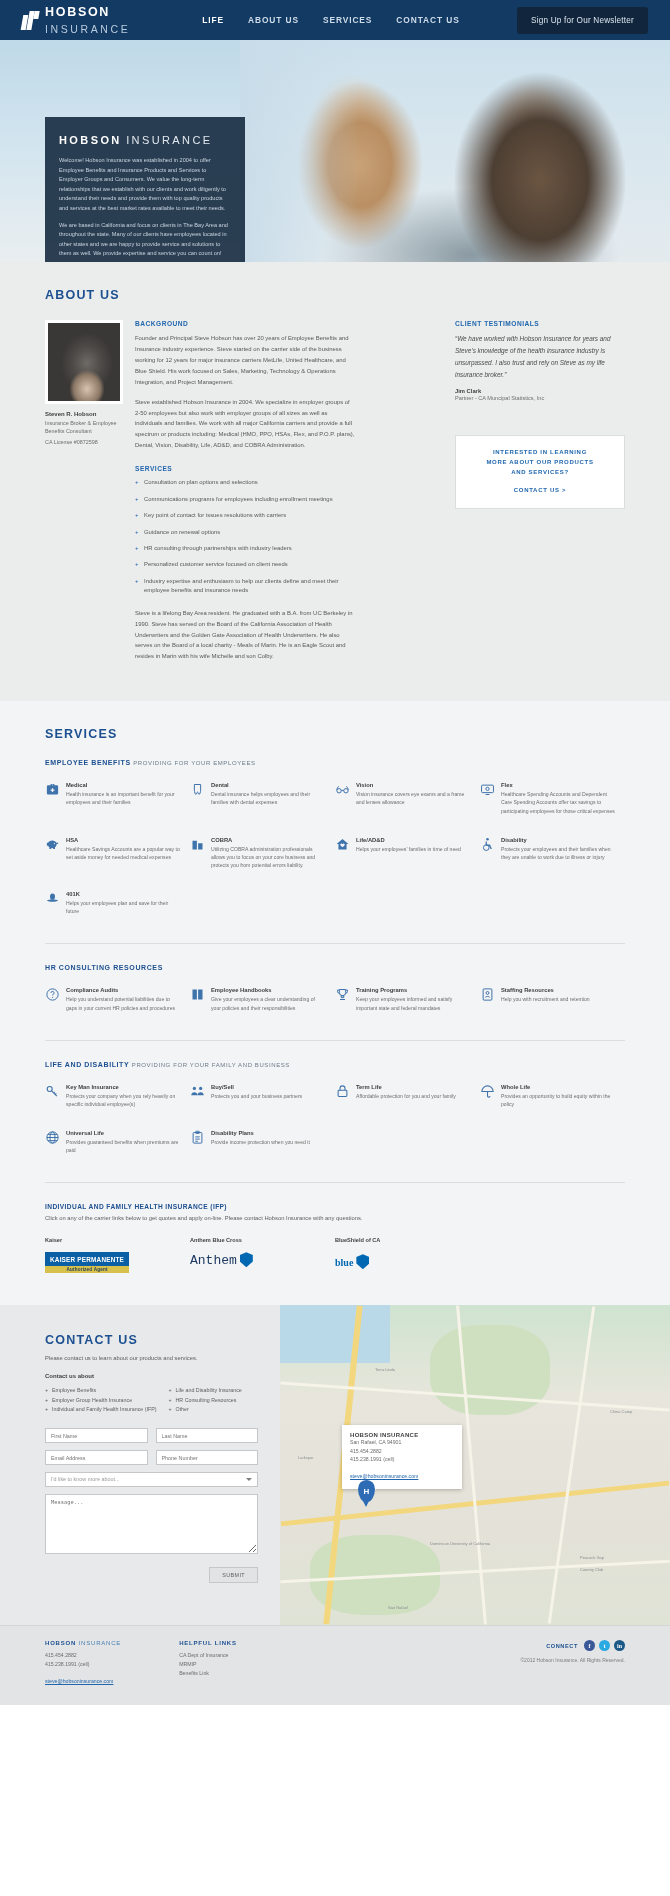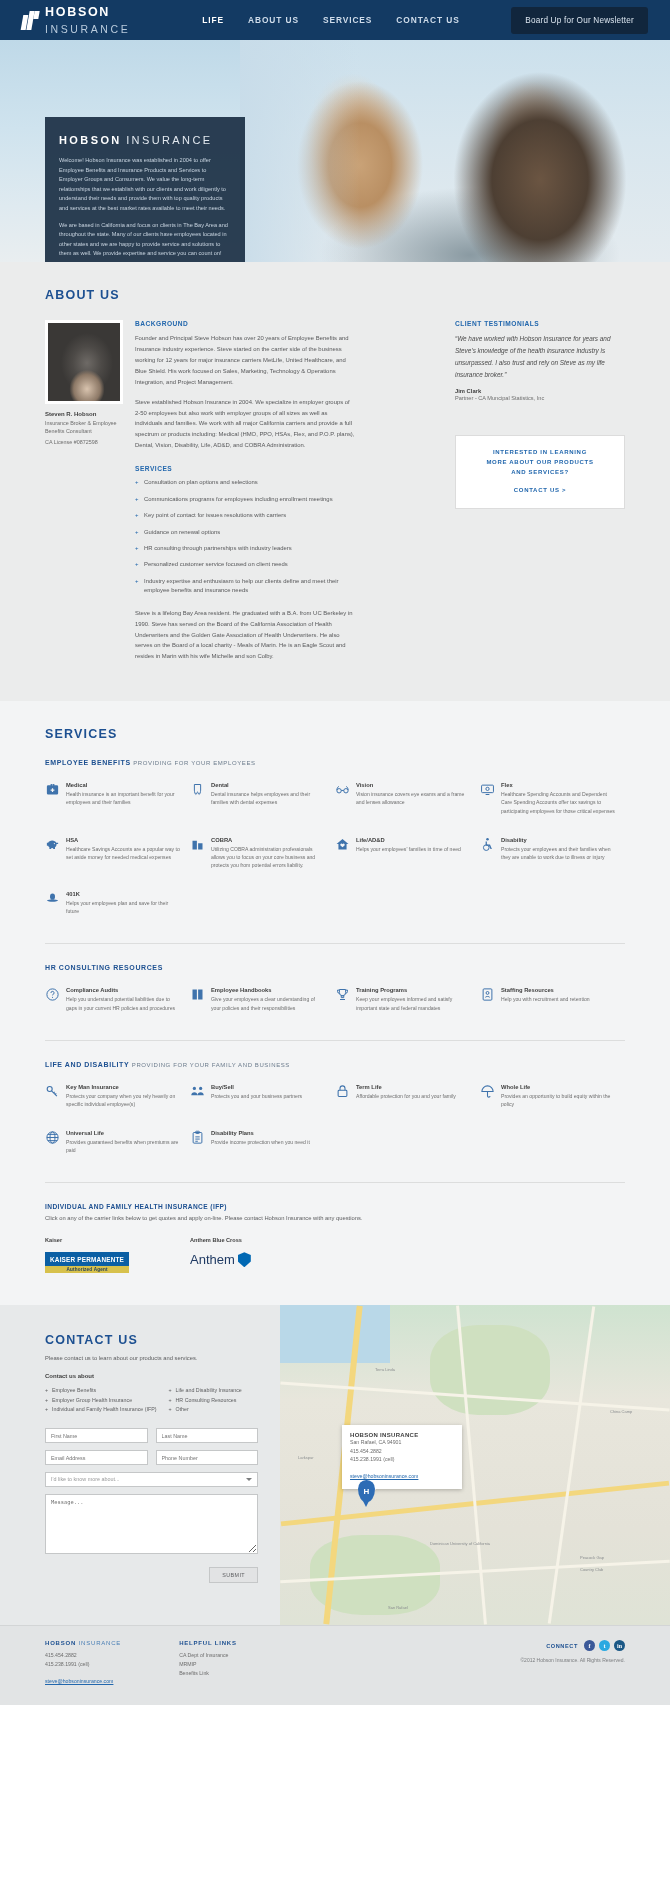--- a/index.html
+++ b/index.html
@@ -178,21 +178,21 @@
   
   .ifp-title { font-size: 6.6px; font-weight: bold; color: #1d5091; letter-spacing: 0.4px; }
   .ifp-sub { font-size: 5.8px; color: #5c5d5f; margin-top: 5px; margin-bottom: 16px; }
   .carriers { display: flex; }
   .carrier { width: 25%; }
   .carrier-name { font-size: 5.6px; font-weight: bold; color: #3f3f3f; margin-bottom: 9px; }
   .logo-aetna { color: #7d2b8b; font-size: 15px; font-weight: bold; font-family: "Liberation Serif", serif; letter-spacing: -0.3px; }
   .logo-aetna .sw { color: #9a58a8; font-size: 13px; }
   .logo-kaiser { background: #0b5fa4; color: #fff; font-size: 6.4px; font-weight: bold; padding: 4px 5px; display: inline-block; letter-spacing: 0.2px; }
   .logo-kaiser .sub { display: block; background: #d7c14c; color: #1b3a5c; font-size: 4.6px; text-align: center; margin: 3px -5px -4px -5px; padding: 1px 0; }
-  .logo-anthem { color: #1f3a63; font-size: 13px; font-family: Liberation Sans, sans-serif; }
+  .logo-anthem { color: #1f3a63; font-size: 13px; font-family: Liberation Mono, monospace; }
   .logo-bsca { display: inline-block; }
   .logo-bsca .b1 { color: #0068b3; font-size: 10px; font-weight: bold; font-family: "Liberation Serif", serif; }
   .logo-bsca .shield { display:inline-block; width: 13px; height: 15px; background: #0068b3; margin-left: 3px; vertical-align: -3px;
      clip-path: polygon(50% 0, 100% 18%, 100% 62%, 50% 100%, 0 62%, 0 18%); }
 
   
   .contact { display: flex; background: #e7e9ea; }
   .contact-left { width: 280px; flex: none; padding: 28px 22px 30px 45px; }
   .contact-right { flex: 1; position: relative; min-height: 320px; overflow: hidden;
     background:
@@ -282,21 +282,21 @@
       <span class="brand-top">HOBSON</span><br>
       <span class="brand-bottom">INSURANCE</span>
     </span>
   </a>
   <nav class="nav">
     <a class="active">LIFE</a>
     <a>ABOUT US</a>
     <a>SERVICES</a>
     <a>CONTACT US</a>
   </nav>
-  <a class="newsletter-btn">Board Up for Our Newsletter</a>
+  <a class="newsletter-btn">Sign Up for Our Newsletter</a>
 </div>
 
 <div class="hero">
   <div class="hero-photo"></div>
   <div class="hero-box">
     <div class="hero-title">
       <b>HOBSON</b>
       <span>INSURANCE</span>
     </div>
     <p>Welcome! Hobson Insurance was established in 2004 to offer Employee Benefits and Insurance Products and Services to Employer Groups and Consumers. We value the long-term relationships that we establish with our clients and work diligently to understand their needs and provide them with top quality products and services at the best market rates available to meet their needs.</p>
@@ -615,20 +615,24 @@
       <div class="carrier">
         <div class="carrier-name">Kaiser</div>
         <div class="logo-kaiser">
           <span>KAISER PERMANENTE</span>
           <span class="sub">Authorized Agent</span>
         </div>
       </div>
       <div class="carrier">
         <div class="carrier-name">Anthem Blue Cross</div>
         <div class="logo-anthem"><span>Anthem</span><span class="logo-bsca"><span class="shield"></span></span></div>
+      </div>
+      <div class="carrier">
+        <div class="carrier-name">BlueShield of CA</div>
+        <div class="logo-bsca"><span class="b1">blue</span><span class="shield"></span></div>
       </div>
     </div>
   </div>
 </div>
 
 <div class="contact">
   <div class="contact-left">
     <div class="ct-title">CONTACT US</div>
     <div class="ct-sub">Please contact us to learn about our products and services.</div>
     <div class="ct-about">Contact us about</div>

